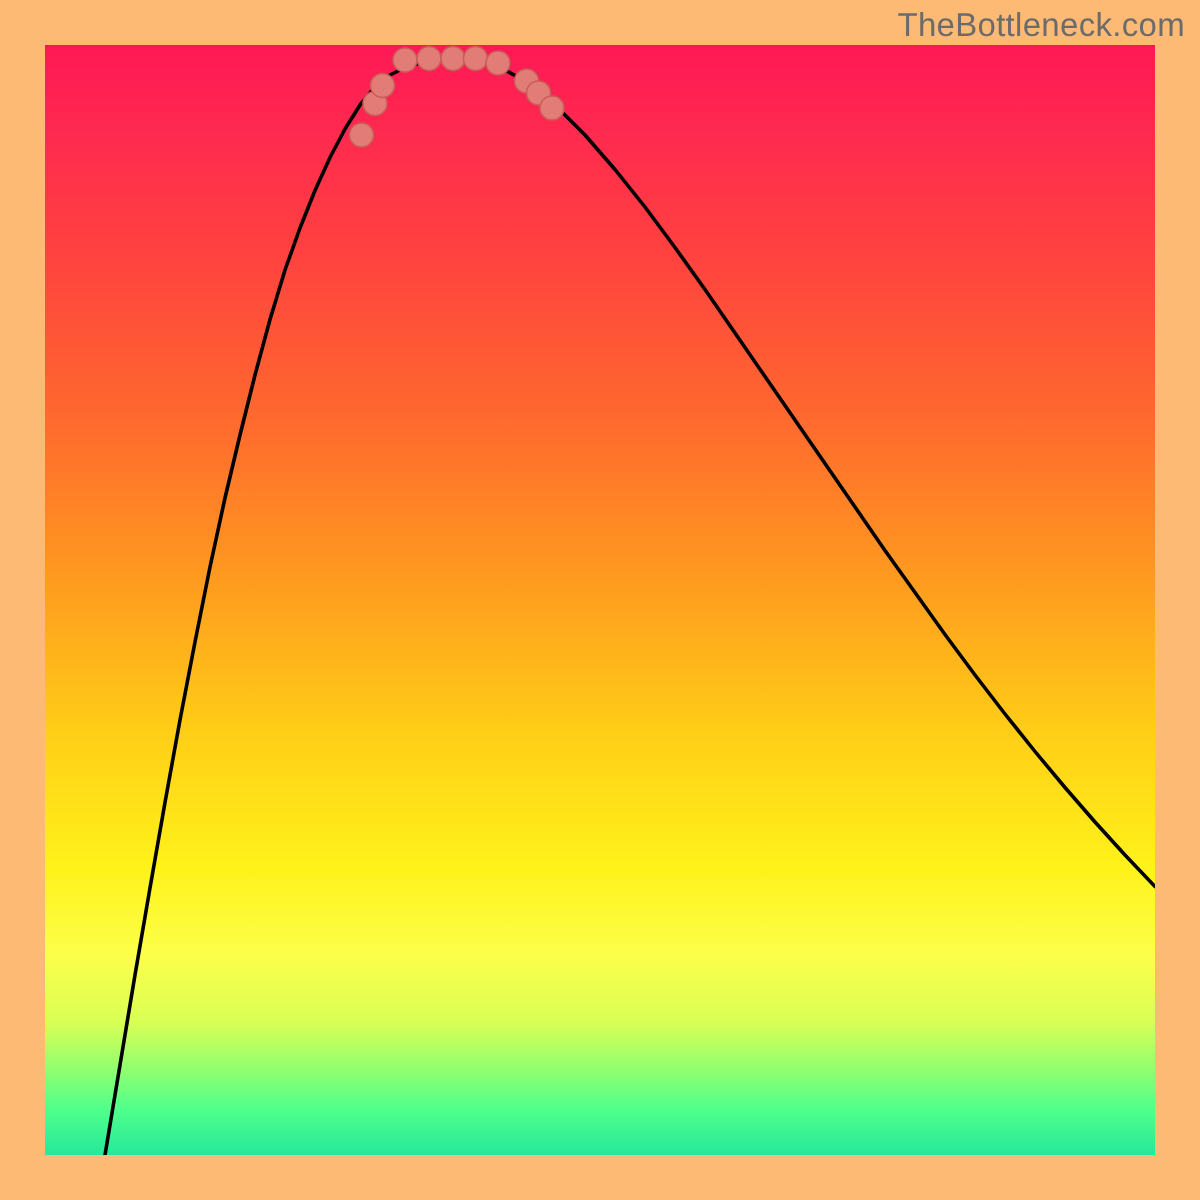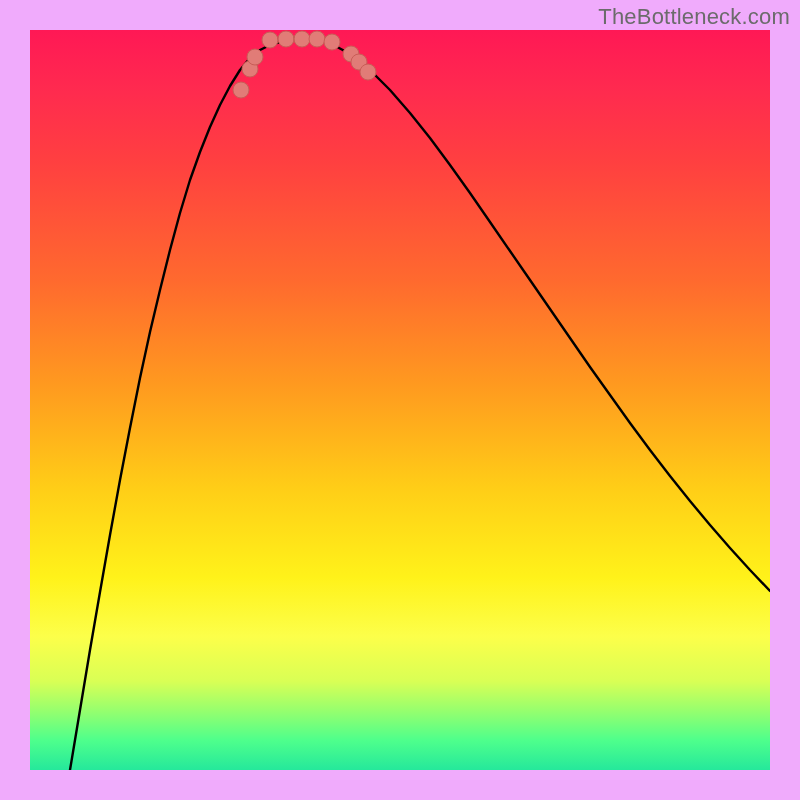--- a/index.html
+++ b/index.html
@@ -10,21 +10,21 @@
     background: #000;
     font-family: Arial, Helvetica, sans-serif;
     overflow: hidden;
   }
   .frame {
     position: absolute;
     left: 0;
     top: 0;
     width: 800px;
     height: 800px;
-    background: #f0abfc;
+    background: #fdba74;
   }
   .plot-area {
     position: absolute;
     left: 30px;
     top: 30px;
     width: 740px;
     height: 740px;
     
     background: linear-gradient(
       to bottom,

